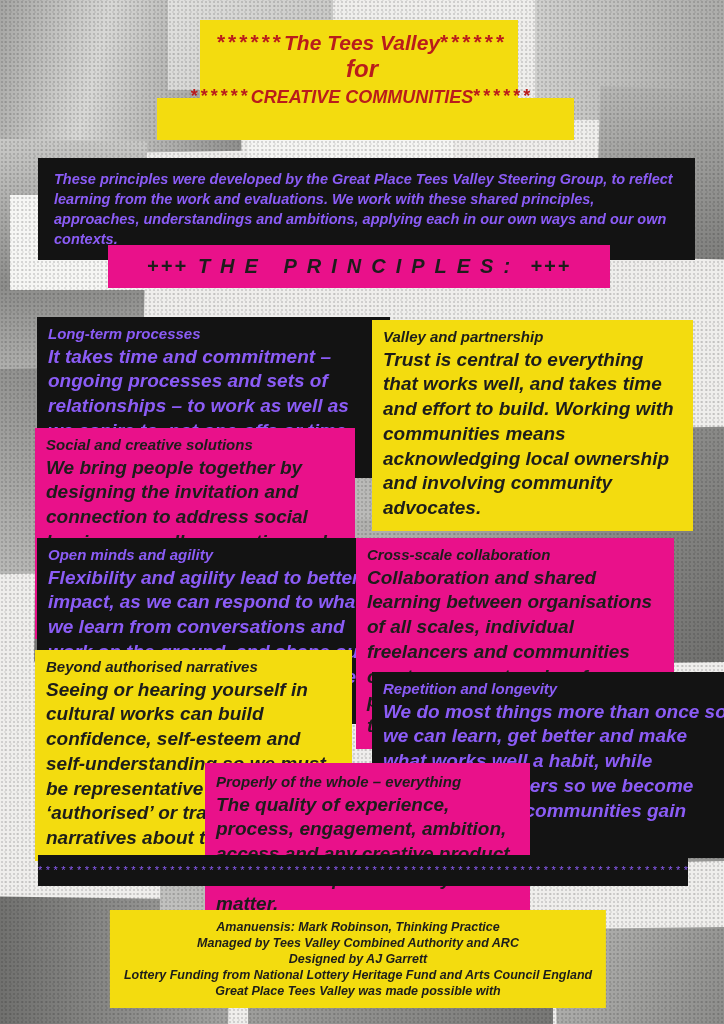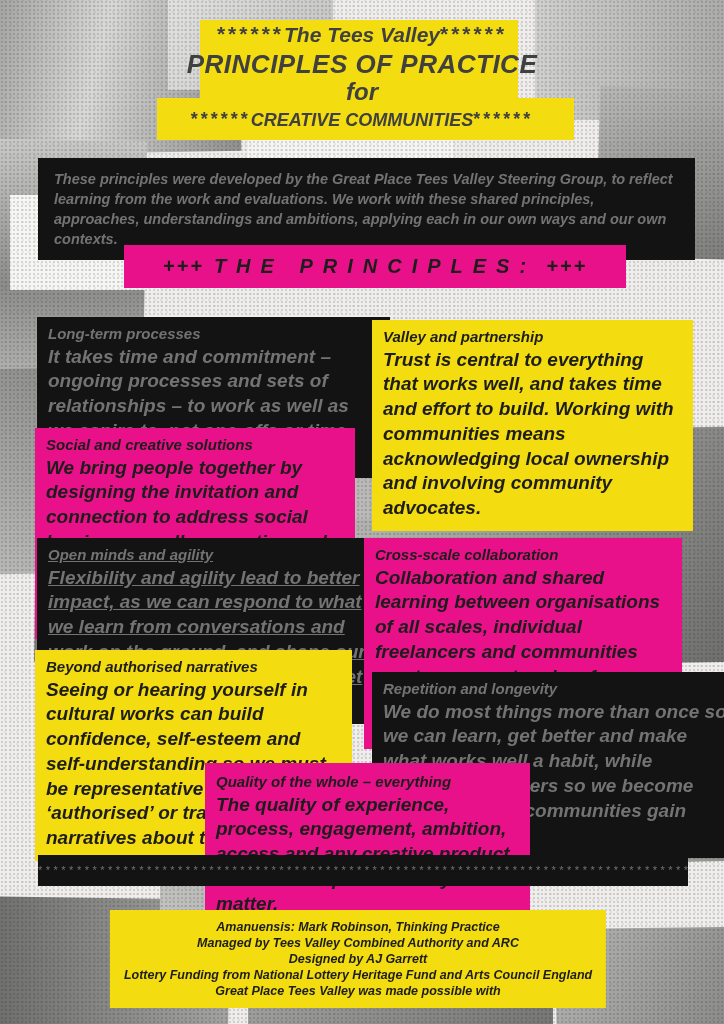--- a/index.html
+++ b/index.html
@@ -35,36 +35,36 @@
       radial-gradient(rgba(20,20,20,0.07) 1px, transparent 1.2px);
     background-size:4px 4px,6px 6px;
     background-position:0 0,2px 3px;
   }
   
   .fg{position:absolute;z-index:2;}
   .yellow-bg{background:#f3dc0f;}
   .magenta-bg{background:#e9118a;}
   .black-bg{background:#131313;}
   .dark-text{color:#1d1d1b;}
-  .yellow-text{color:#737373;}
+  .yellow-text{color:#8b5cf6;}
 
   .title-bar{position:absolute;z-index:2;background:#f3dc0f;}
-  .title-wrap{position:absolute;z-index:3;left:145px;top:20px;width:434px;text-align:center;color:#404040;font-style:italic;}
+  .title-wrap{position:absolute;z-index:3;left:145px;top:28px;width:434px;text-align:center;color:#b91c1c;font-style:italic;}
   .t-line1{font-size:21px;font-weight:700;height:29px;line-height:29px;}
   .t-line2{font-size:26px;font-weight:700;height:31px;line-height:31px;letter-spacing:0.5px;}
   .t-line3{font-size:24px;font-weight:700;height:24px;line-height:24px;}
   .t-line4{font-size:18px;font-weight:700;height:33px;line-height:33px;}
   .stars{letter-spacing:3px;font-style:normal;position:relative;top:-1px;}
 
   .intro{
     left:38px;top:158px;width:625px;padding:11px 16px;
     font-style:italic;font-weight:700;font-size:14.5px;line-height:1.38;
   }
   .principles-bar{
-    left:124px;top:245px;width:502px;height:43px;line-height:43px;text-align:center;
+    left:108px;top:245px;width:502px;height:43px;line-height:43px;text-align:center;
     font-style:italic;font-weight:700;font-size:20px;color:#1d1d1b;
   }
   .principles-bar .spaced{letter-spacing:10px;margin:0 10px;}
   .principles-bar .plus{letter-spacing:2px;}
 
   .block{position:absolute;z-index:2;padding:8px 11px 10px 11px;box-sizing:border-box;}
   .block h3{margin:0 0 1px 0;font-size:15px;font-weight:700;font-style:italic;line-height:1.25;}
   .block p{margin:0;font-size:19px;font-weight:700;font-style:italic;line-height:1.3;}
 
   .divider{
@@ -101,21 +101,20 @@
     <div class="patch pt16"></div>
     <div class="patch pt17"></div>
     <div class="patch pt18"></div>
     <div class="halftone"></div>
   </div>
 
   <div class="title-bar" style="left:200px;top:20px;width:318px;height:78px;"></div>
   <div class="title-bar" style="left:157px;top:98px;width:417px;height:42px;"></div>
   <header class="title-wrap">
     <div class="t-line1"><span class="stars">******</span><span>The Tees Valley</span><span class="stars">******</span></div>
-    <div class="t-line2">PRINCIPLES OF PRACTICE</div>
     <div class="t-line3">for</div>
     <div class="t-line4"><span class="stars">******</span><span>CREATIVE COMMUNITIES</span><span class="stars">******</span></div>
   </header>
 
   <div class="fg intro black-bg yellow-text">These principles were developed by the Great Place Tees Valley Steering Group, to reflect learning from the work and evaluations. We work with these shared principles, approaches, understandings and ambitions, applying each in our own ways and our own contexts.</div>
 
   <div class="fg principles-bar magenta-bg">
     <span class="plus">+++</span><span class="spaced">THE PRINCIPLES:</span><span class="plus">+++</span>
   </div>
 
@@ -128,42 +127,42 @@
     <h3>Valley and partnership</h3>
     <p>Trust is central to everything that works well, and takes time and effort to build. Working with communities means acknowledging local ownership and involving community advocates.</p>
   </section>
 
   <section class="block magenta-bg dark-text" style="left:35px;top:428px;width:320px;min-height:80px;">
     <h3>Social and creative solutions</h3>
     <p>We bring people together by designing the invitation and connection to address social barriers as well as creative and cultural ones. What works for some can exclude others, so variety matters.</p>
   </section>
 
 
-  <section class="block black-bg yellow-text" style="left:37px;top:538px;width:349px;min-height:82px;text-decoration:underline;">
+  <section class="block black-bg yellow-text" style="left:37px;top:538px;width:349px;min-height:82px;">
     <h3>Open minds and agility</h3>
     <p>Flexibility and agility lead to better impact, as we can respond to what we learn from conversations and work on the ground, and shape our effort better, rather than having set ideas and rigid plans.</p>
   </section>
 
-  <section class="block magenta-bg dark-text" style="left:364px;top:538px;width:318px;min-height:80px;">
+  <section class="block magenta-bg dark-text" style="left:356px;top:538px;width:318px;min-height:80px;">
     <h3>Cross-scale collaboration</h3>
     <p>Collaboration and shared learning between organisations of all scales, individual freelancers and communities creates new networks of participants and practitioners so that all can play their part.</p>
   </section>
 
   <section class="block yellow-bg dark-text" style="left:35px;top:650px;width:317px;min-height:81px;">
     <h3>Beyond authorised narratives</h3>
     <p>Seeing or hearing yourself in cultural works can build confidence, self-esteem and self-understanding so we must be representative beyond ‘authorised’ or traditional narratives about the area.</p>
   </section>
 
   <section class="block black-bg yellow-text" style="left:372px;top:672px;width:372px;min-height:77px;">
     <h3>Repetition and longevity</h3>
     <p>We do most things more than once so we can learn, get better and make what works well a habit, while empowering others so we become dispensable as communities gain momentum.</p>
   </section>
 
   <section class="block magenta-bg dark-text" style="left:205px;top:763px;width:325px;min-height:80px;padding-top:10px;">
-    <h3>Quality of the whole – everything</h3>
+    <h3>Properly of the whole – everything</h3>
     <p>The quality of experience, process, engagement, ambition, access and any creative product cannot be separated: they all matter.</p>
   </section>
 
   <div class="fg divider black-bg yellow-text">******************************************************************************************</div>
 
   <footer class="fg credits yellow-bg">
     <div>Amanuensis: Mark Robinson, Thinking Practice</div>
     <div>Managed by Tees Valley Combined Authority and ARC</div>
     <div>Designed by AJ Garrett</div>
     <div>Lottery Funding from National Lottery Heritage Fund and Arts Council England</div>

